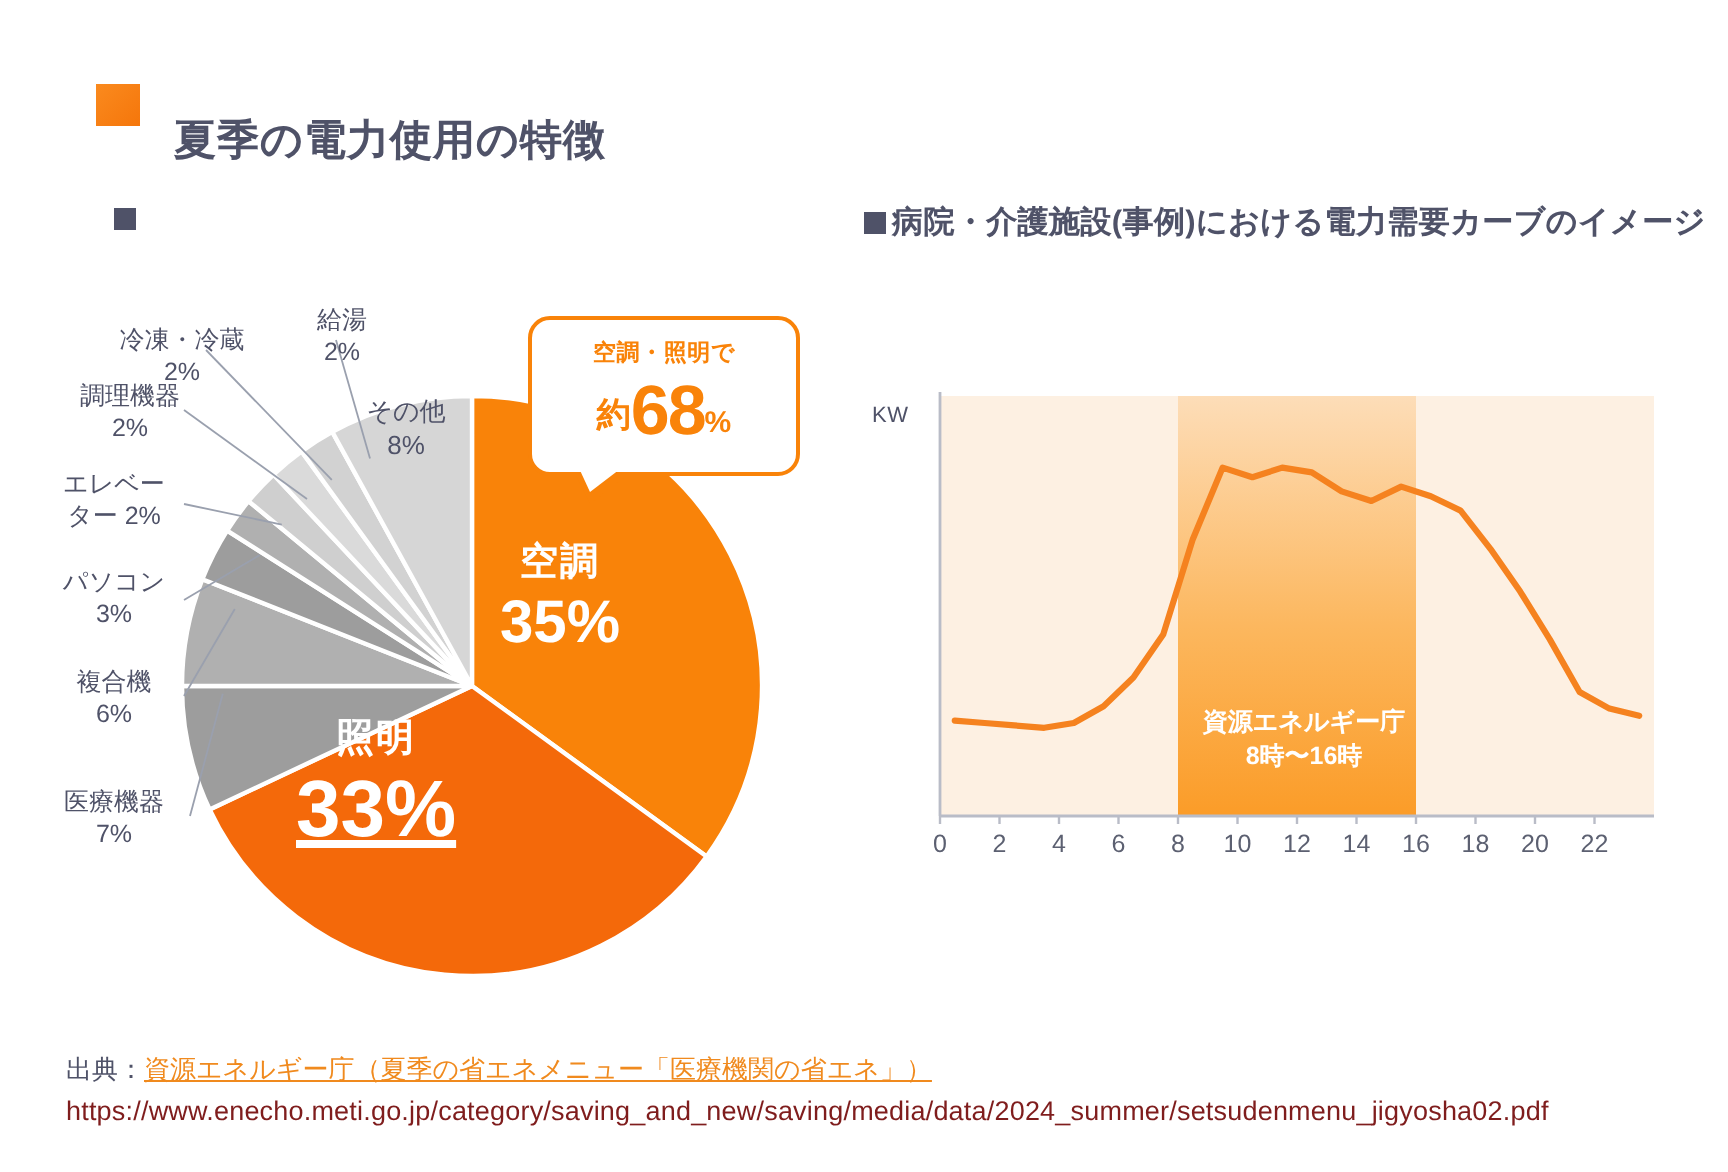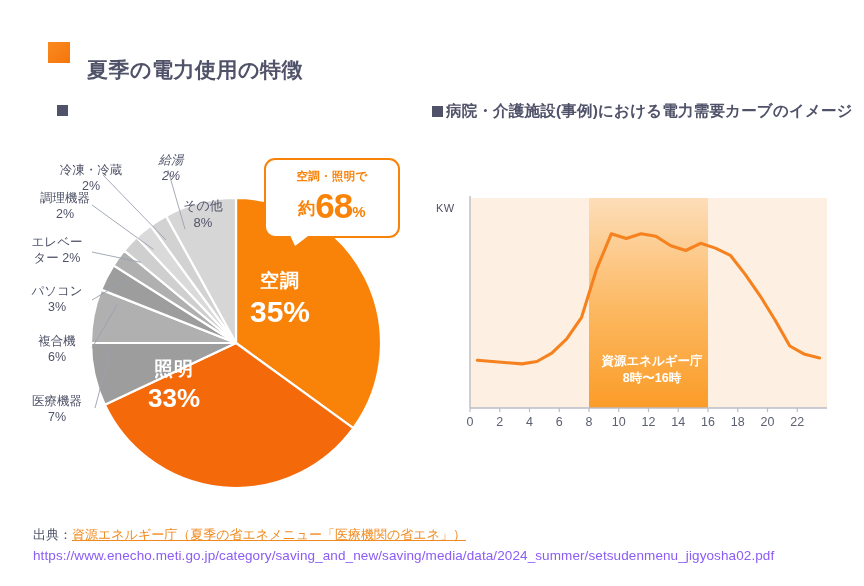--- a/index.html
+++ b/index.html
@@ -81,21 +81,21 @@
     margin-bottom: 1px;
   }
   .pie-inner-label .val {
     display: block;
     font-size: 30px;
     font-weight: bold;
     letter-spacing: 0px;
   }
   #label-kuchou { left: 250px; top: 128px; }
   #label-shomei { left: 148px; top: 216px; }
-  #label-shomei .val { font-size: 26px; }
+  #label-shomei .val { font-size: 40px; text-decoration: underline; }
 
   .pie-outer-label {
     position: absolute;
     font-size: 12.5px;
     color: #4f5268;
     text-align: center;
     line-height: 1.28;
     white-space: nowrap;
   }
   .pie-outer-label.inside {
@@ -193,21 +193,21 @@
     white-space: nowrap;
   }
   #source-link {
     color: #f08a1e;
     text-decoration: underline;
   }
   #source-url {
     position: absolute;
     left: 33px; top: 22px;
     font-size: 13.5px;
-    color: #8b5cf6;
+    color: #7f1d1d;
     white-space: nowrap;
     letter-spacing: 0.1px;
   }
 </style>
 </head>
 <body>
 
 <div id="header">
   <div id="header-marker"></div>
   <div id="header-title">夏季の電力使用の特徴</div>
@@ -254,21 +254,21 @@
     <span class="cat">照明</span>
     <span class="val">33%</span>
   </div>
 
   <div class="pie-outer-label" style="left:48px; top:22px; width:86px;">冷凍・冷蔵<br>2%</div>
   <div class="pie-outer-label" style="left:22px; top:50px; width:86px;">調理機器<br>2%</div>
   <div class="pie-outer-label" style="left:14px; top:94px; width:86px;">エレベー<br>ター 2%</div>
   <div class="pie-outer-label" style="left:14px; top:143px; width:86px;">パソコン<br>3%</div>
   <div class="pie-outer-label" style="left:14px; top:193px; width:86px;">複合機<br>6%</div>
   <div class="pie-outer-label" style="left:12px; top:253px; width:90px;">医療機器<br>7%</div>
-  <div class="pie-outer-label" style="left:140px; top:12px; width:62px;font-style:italic;">給湯<br>2%</div>
+  <div class="pie-outer-label" style="left:140px; top:12px; width:62px;">給湯<br>2%</div>
   <div class="pie-outer-label inside" style="left:170px; top:58px; width:66px;">その他<br>8%</div>
 
   <div id="callout-tail"></div>
   <div id="callout-tail-inner"></div>
   <div id="callout">
     <div id="callout-line1">空調・照明で</div>
     <div id="callout-line2">
       <span class="approx">約</span><span class="big">68</span><span class="pct">%</span>
     </div>
   </div>

